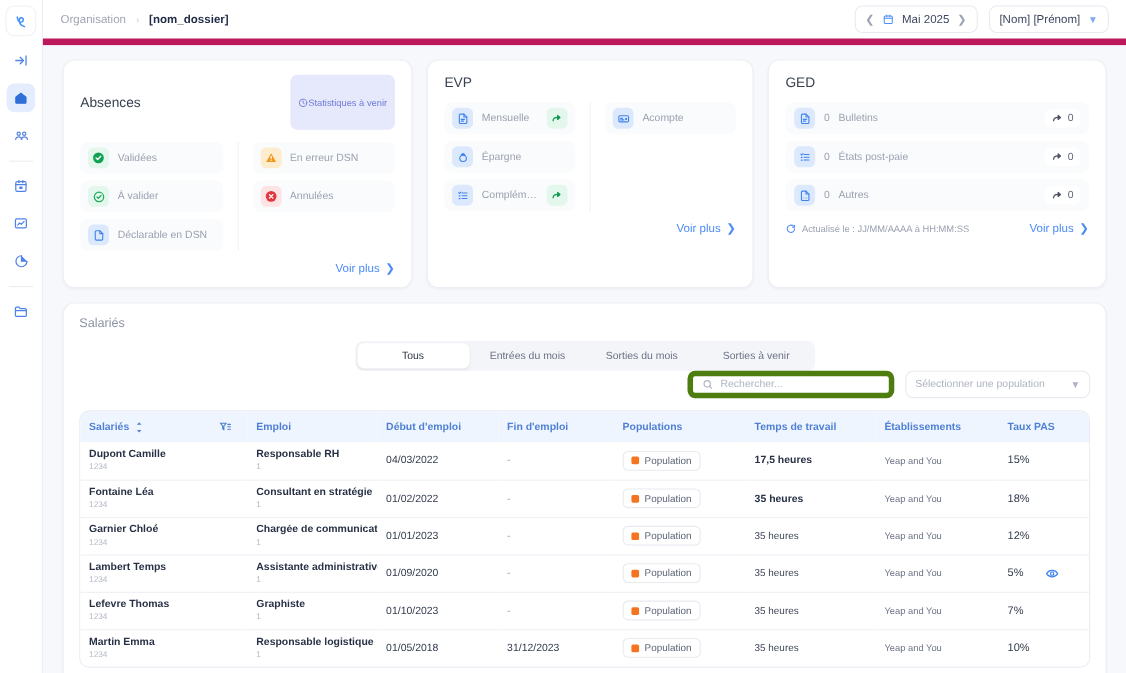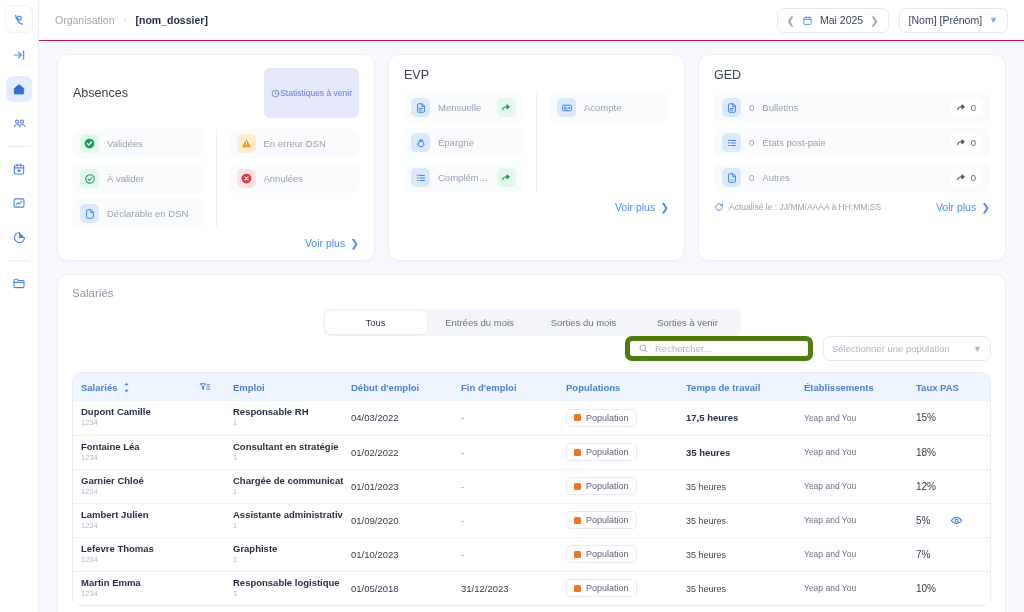--- a/index.html
+++ b/index.html
@@ -28,21 +28,21 @@
     display: flex; align-items: center; justify-content: center;
     margin-bottom: 8px; cursor: pointer;
   }
   .side-item.active { background: #e3edfd; }
   .side-sep { width: 22px; height: 1px; background: #ecedf2; margin: 2px 0 9px 0; }
 
   
   .main { flex: 1; height: 612px; display: flex; flex-direction: column; min-width: 0; }
 
   .topbar {
-    height: 41px; background: #ffffff; border-bottom: 1px solid #be185d;
+    height: 41px; background: #ffffff; border-bottom: 6px solid #be185d;
     display: flex; align-items: center; padding: 0 16px; flex: 0 0 41px;
   }
   .crumbs { display: flex; align-items: center; gap: 9px; font-size: 10.5px; }
   .crumb-muted { color: #a0a6b4; }
   .crumb-sep { color: #c3c8d4; font-size: 9px; }
   .crumb-cur { color: #1f2b45; font-weight: 600; }
   .topbar-right { margin-left: auto; display: flex; align-items: center; gap: 10px; }
   .pill {
     height: 25px; border: 1px solid #e8eaf0; border-radius: 7px; background: #fff;
     display: flex; align-items: center; gap: 7px; padding: 0 9px;
@@ -645,21 +645,21 @@
                       <span class="pop-dot"></span>
                       <span>Population</span>
                     </span></td>
                   <td><span class="cell-hours">35 heures</span></td>
                   <td class="cell-etab">Yeap and You</td>
                   <td class="cell-taux">12%</td>
                   <td class="eye-cell"></td>
                 </tr>
                 <tr class="hovered">
                   <td>
-                    <div class="cell-name">Lambert Julien</div>
+                    <div class="cell-name">Lambert Temps</div>
                     <div class="cell-sub">1234</div>
                   </td>
                   <td></td>
                   <td>
                     <div class="cell-job">Assistante administrative</div>
                     <div class="cell-sub">1</div>
                   </td>
                   <td class="cell-date">01/09/2020</td>
                   <td class="cell-date cell-dash">-</td>
                   <td><span class="pop-badge">

